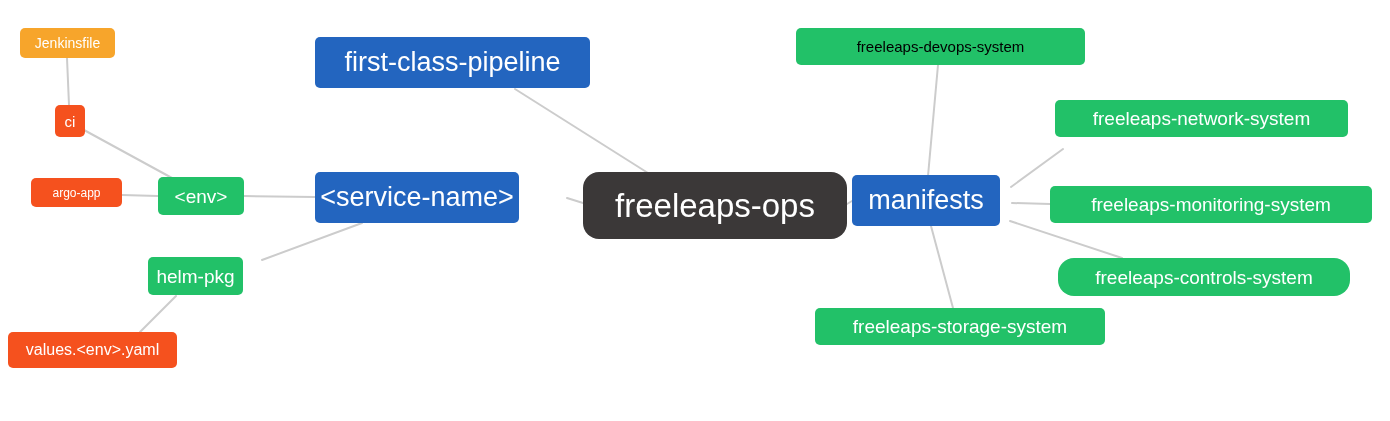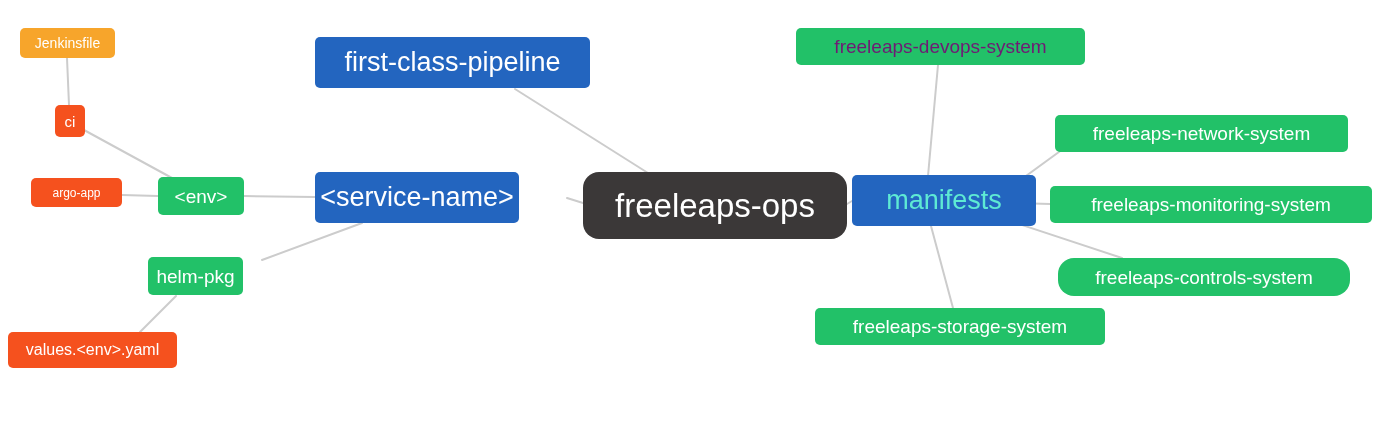--- a/index.html
+++ b/index.html
@@ -71,33 +71,33 @@
     </div>
     <div class="node" style="left: 315px; top: 172px; width: 204px; height: 51px; font-size: 27px; background: rgb(35, 101, 191); color: rgb(255, 255, 255);">
       <span>&lt;service-name&gt;</span>
     </div>
     <div class="node" style="left: 315px; top: 37px; width: 275px; height: 51px; font-size: 27px; background: rgb(35, 101, 191); color: rgb(255, 255, 255);">
       <span>first-class-pipeline</span>
     </div>
     <div class="node" style="left: 583px; top: 172px; width: 264px; height: 67px; font-size: 33px; background: rgb(59, 56, 56); color: rgb(255, 255, 255); border-radius: 16px;">
       <span>freeleaps-ops</span>
     </div>
-    <div class="node" style="left: 852px; top: 175px; width: 184px; height: 51px; font-size: 27px; background: rgb(35, 101, 191); color: #5eead4;">
+    <div class="node" style="left: 852px; top: 175px; width: 148px; height: 51px; font-size: 27px; background: rgb(35, 101, 191); color: #ffffff;">
       <span>manifests</span>
     </div>
     <div class="node" style="left: 148px; top: 257px; width: 95px; height: 38px; font-size: 19px; background: rgb(34, 193, 104); color: rgb(255, 255, 255);">
       <span>helm-pkg</span>
     </div>
     <div class="node" style="left: 8px; top: 332px; width: 169px; height: 36px; font-size: 16px; background: rgb(245, 81, 30); color: rgb(255, 255, 255);">
       <span>values.&lt;env&gt;.yaml</span>
     </div>
-    <div class="node" style="left: 796px; top: 28px; width: 289px; height: 37px; font-size: 19px; background: rgb(34, 193, 104); color: #701a75;">
+    <div class="node" style="left: 796px; top: 28px; width: 289px; height: 37px; font-size: 15px; background: rgb(34, 193, 104); color: #000000;">
       <span>freeleaps-devops-system</span>
     </div>
-    <div class="node" style="left: 1055px; top: 115px; width: 293px; height: 37px; font-size: 19px; background: rgb(34, 193, 104); color: rgb(255, 255, 255);">
+    <div class="node" style="left: 1055px; top: 100px; width: 293px; height: 37px; font-size: 19px; background: rgb(34, 193, 104); color: rgb(255, 255, 255);">
       <span>freeleaps-network-system</span>
     </div>
     <div class="node" style="left: 1050px; top: 186px; width: 322px; height: 37px; font-size: 19px; background: rgb(34, 193, 104); color: rgb(255, 255, 255);">
       <span>freeleaps-monitoring-system</span>
     </div>
     <div class="node" style="left: 1058px; top: 258px; width: 292px; height: 38px; font-size: 19px; background: rgb(34, 193, 104); color: rgb(255, 255, 255); border-radius: 16px;">
       <span>freeleaps-controls-system</span>
     </div>
     <div class="node" style="left: 815px; top: 308px; width: 290px; height: 37px; font-size: 19px; background: rgb(34, 193, 104); color: rgb(255, 255, 255);">
       <span>freeleaps-storage-system</span>

